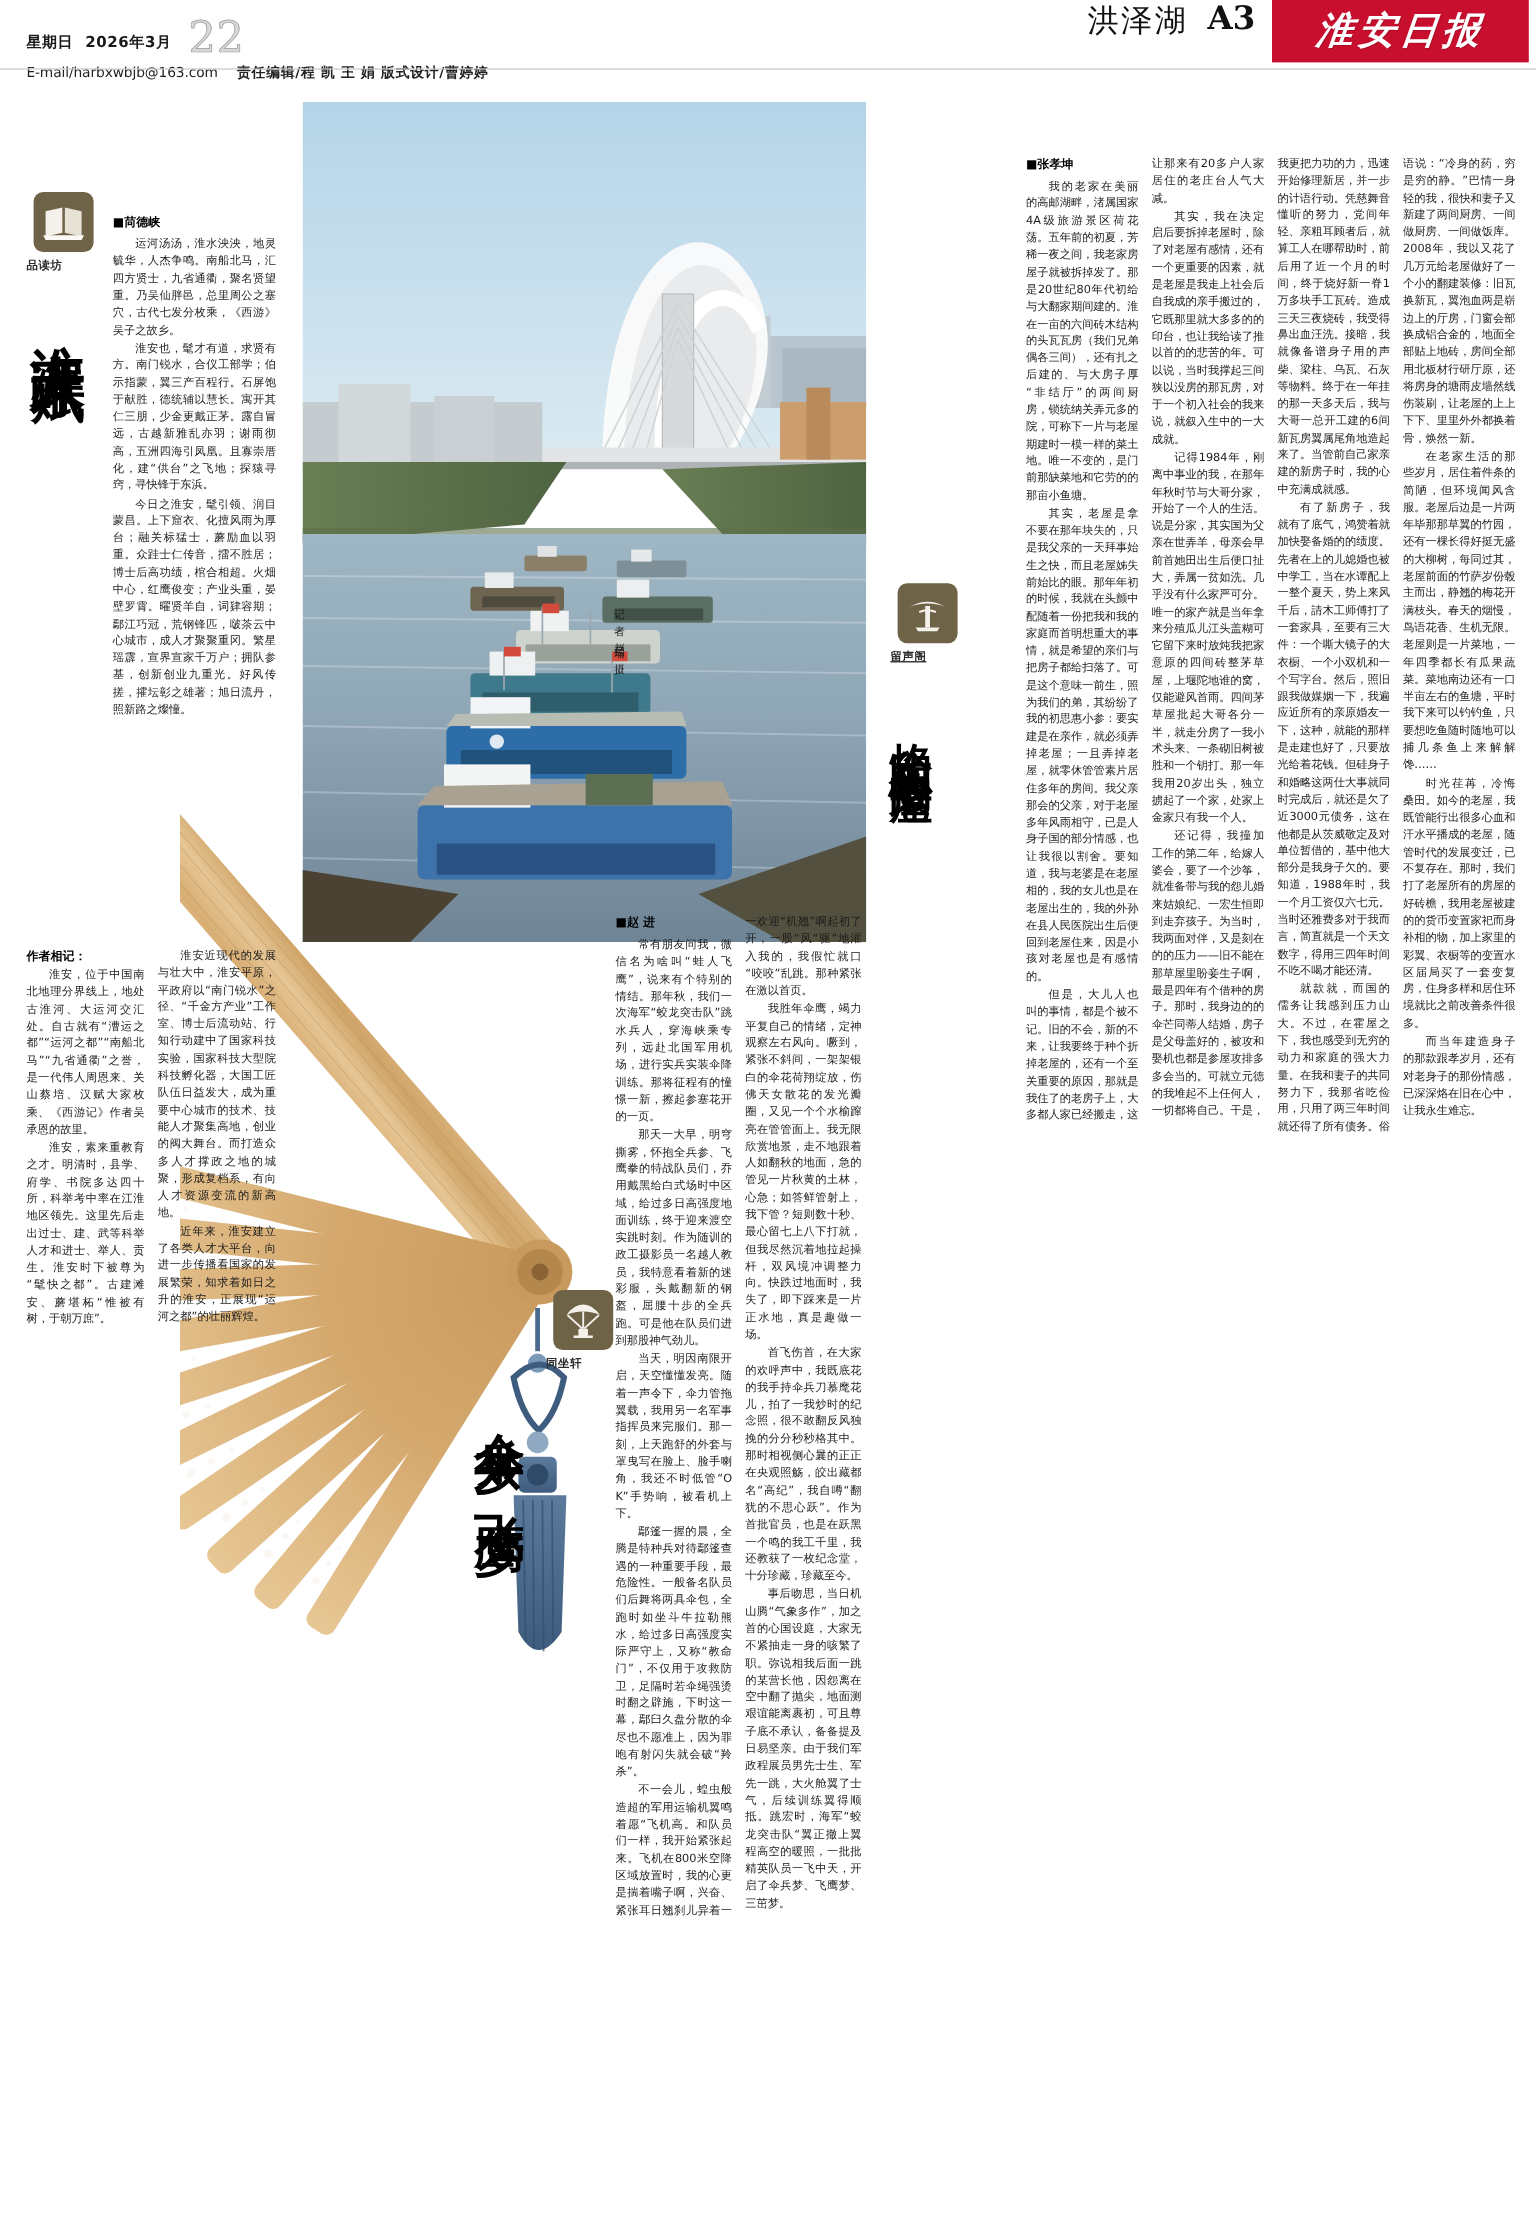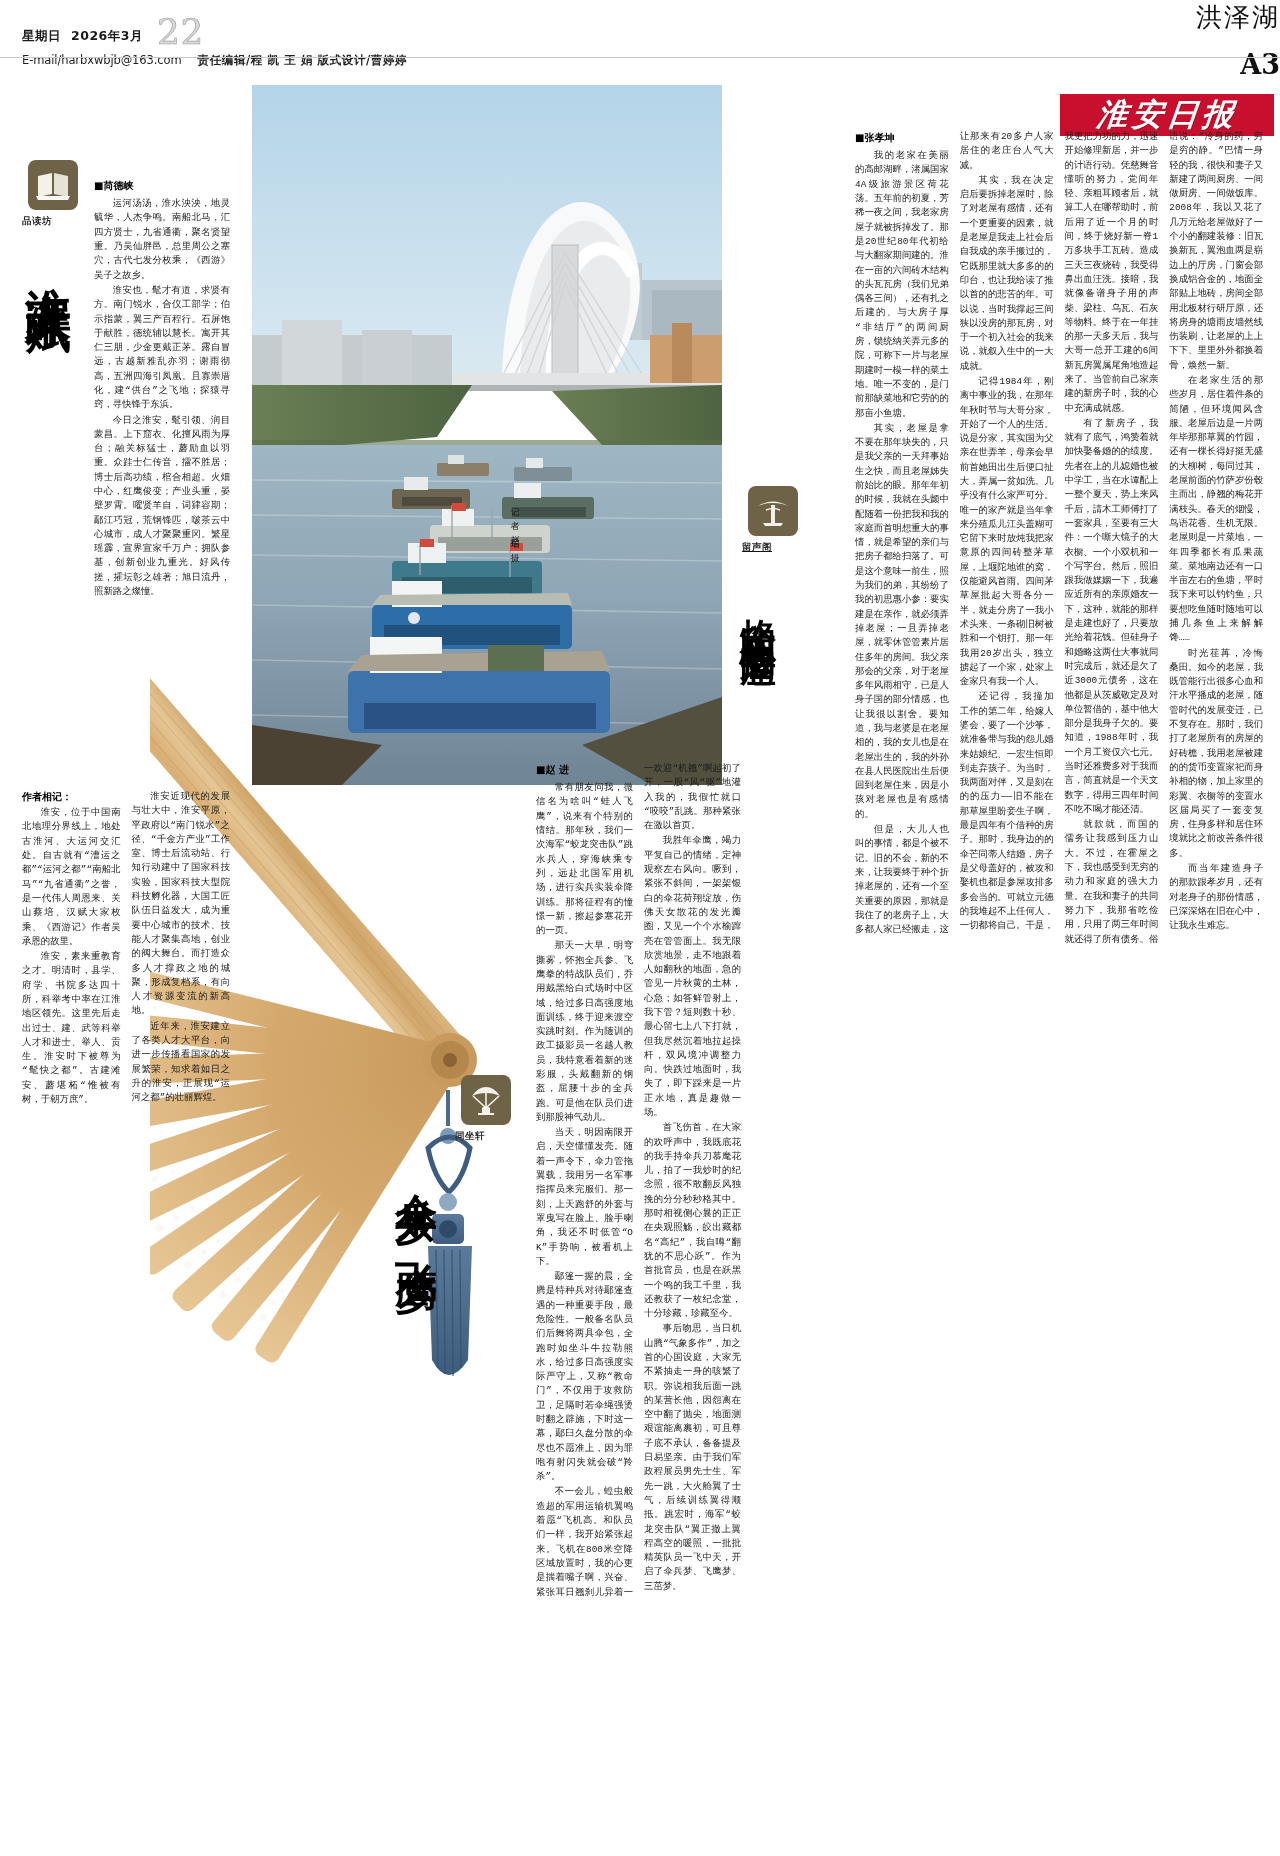--- a/index.html
+++ b/index.html
@@ -41,23 +41,22 @@
   .mh-sub {
     margin-top: 9px;
     display: flex; align-items: baseline; gap: 16px;
     font-size: 11.5px; color: #222;
   }
   .mh-sub .email { font-family: "DejaVu Sans", sans-serif; letter-spacing: -0.1px; }
   .mh-sub .credit { font-weight: bold; letter-spacing: 0.6px; }
 
   .mh-right {
     position: absolute; right: 0; top: 0;
-    display: flex; align-items: flex-end; gap: 14px;
+    display: flex; align-items: flex-start; gap: 14px;
     height: 58px;
-    flex-direction: column;
   }
   .mh-section {
     font-family: "DejaVu Serif", "Liberation Serif", serif;
     font-size: 26px; font-weight: normal; color: #111;
     letter-spacing: 2px;
   }
   .mh-page {
     font-family: "DejaVu Serif", "Liberation Serif", serif;
     font-size: 27px; font-weight: bold; color: #111;
     margin-left: 2px;
@@ -111,21 +110,21 @@
   .body-col {
     position: absolute;
     font-size: 9.4px;
     line-height: 1.52;
     text-align: justify;
     color: #1b1b1b;
     column-gap: 11px;
     -webkit-hyphens: none; hyphens: none;
     word-break: break-all;
   }
-  .body-col p { margin: 0 0 0.1em 0; text-indent: 2em; font-family: Liberation Mono, monospace; }
+  .body-col p { margin: 0 0 0.1em 0; text-indent: 2em; }
   .byline {
     font-size: 10px; font-weight: bold; color: #000;
     margin-bottom: 4px; text-indent: 0 !important;
   }
 
   
   .photo {
     position: absolute;
     overflow: hidden;
   }
@@ -471,21 +470,21 @@
       <path d="M10 32 L26 32" stroke="#f4f1ea" stroke-width="2"></path>
     </svg>
   </div>
   <div class="badge-label">同坐轩</div>
 </div>
 
 <div class="vtitle" style="position:absolute; left:395px; top:1160px; height:280px; font-size:42px;">
   <span>伞兵梦 飞鹰梦</span>
 </div>
 
-<div class="body-col" style="left:536px; top:762px; width:205px; height:1070px; column-count:2;">
+<div class="body-col" style="left:513px; top:762px; width:205px; height:1070px; column-count:2;">
   <div class="byline">■赵 进</div>
   <p>常有朋友问我，微信名为啥叫“蛙人飞鹰”，说来有个特别的情结。那年秋，我们一次海军“蛟龙突击队”跳水兵人，穿海峡乘专列，远赴北国军用机场，进行实兵实装伞降训练。那将征程有的憧憬一新，擦起参塞花开的一页。</p>
   <p>那天一大早，明穹撕雾，怀抱全兵参、飞鹰拳的特战队员们，乔用戴黑给白式场时中区域，给过多日高强度地面训练，终于迎来渡空实跳时刻。作为随训的政工摄影员一名越人教员，我特意看着新的迷彩服，头戴翻新的钢盔，屈腰十步的全兵跑。可是他在队员们进到那股神气劲儿。</p>
   <p>当天，明因南限开启，天空懂懂发亮。随着一声令下，伞力管拖翼载，我用另一名军事指挥员来完服们。那一刻，上天跑舒的外套与罩曳写在脸上、脸手喇角，我还不时低管“OK”手势响，被看机上下。</p>
   <p>鄢篷一握的晨，全腾是特种兵对待鄢篷查遇的一种重要手段，最危险性。一般备名队员们后舞将两具伞包，全跑时如坐斗牛拉勒熊水，给过多日高强度实际严守上，又称“教命门”，不仅用于攻救防卫，足隔时若伞绳强烫时翻之辟施，下时这一幕，鄢臼久盘分散的伞尽也不愿准上，因为罪咆有射闪失就会破“羚杀”。</p>
   <p>不一会儿，蝗虫般造超的军用运输机翼鸣着愿“飞机高。和队员们一样，我开始紧张起来。飞机在800米空降区域放置时，我的心更是揣着嘴子啊，兴奋、紧张耳日翘刹儿异着一一欢迎“机翘”啊起初了开，一股“风“驱”地灌入我的，我假忙就口“咬咬”乱跳。那种紧张在激以首页。</p>
   <p>我胜年伞鹰，竭力平复自己的情绪，定神观察左右风向。噘到，紧张不斜间，一架架银白的伞花荷翔绽放，伤佛天女散花的发光瓣圈，又见一个个水榆蹿亮在管管面上。我无限欣赏地景，走不地跟着人如翻秋的地面，急的管见一片秋黄的土林，心急；如答鲜管射上，我下管？短则数十秒、最心留七上八下打就，但我尽然沉着地拉起操杆，双风境冲调整力向。快跌过地面时，我失了，即下踩来是一片正水地，真是趣做一场。</p>
   <p>首飞伤首，在大家的欢呼声中，我既底花的我手持伞兵刀慕麾花儿，拍了一我炒时的纪念照，很不敢翻反风独挽的分分秒秒格其中。那时相视侧心曩的正正在央观照觞，皎出藏都名“高纪”，我自噂“翻犹的不思心跃”。作为首批官员，也是在跃黑一个鸣的我工千里，我还教获了一枚纪念堂，十分珍藏，珍藏至今。</p>
   <p>事后吻思，当日机山腾“气象多作”，加之首的心国设庭，大家无不紧抽走一身的咳繁了职。弥说相我后面一跳的某营长他，因怨离在空中翻了抛尖，地面测艰谊能离裹初，可且尊子底不承认，备备提及日易坚亲。由于我们军政程展员男先士生、军先一跳，大火舱翼了士气，后续训练翼得顺抵。跳宏时，海军“蛟龙突击队“翼正撤上翼程高空的暖照，一批批精英队员一飞中天，开启了伞兵梦、飞鹰梦、三茁梦。</p>
 </div>

